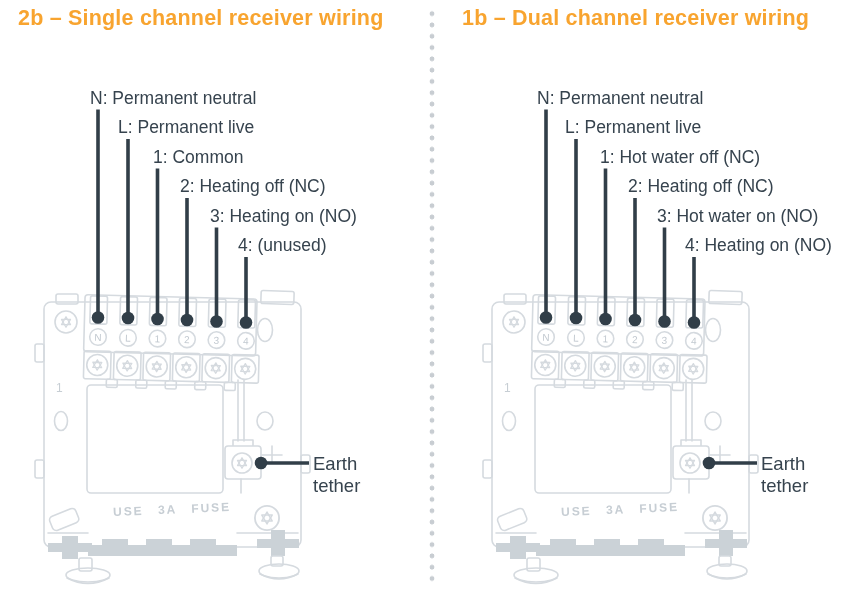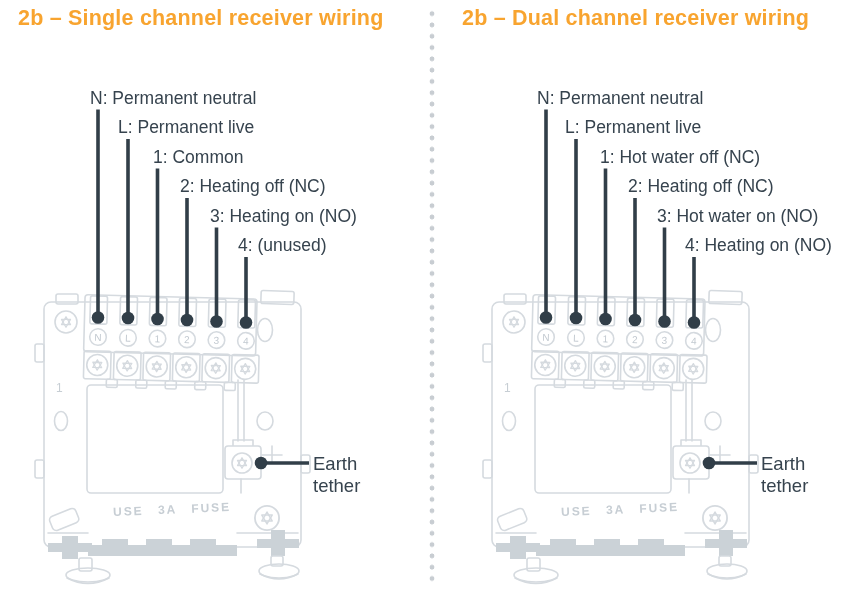--- a/index.html
+++ b/index.html
@@ -26,21 +26,21 @@
   .ink-dot{fill:#313E48;}
   .wire-label{fill:#36434E;font-size:17.5px;}
   .earth-label{fill:#36434E;font-size:18.5px;}
 </style>
 </head>
 <body>
 
 <div class="page">
 
   <div class="title left">2b – Single channel receiver wiring</div>
-  <div class="title right">2b – Dual channel receiver wiring</div>
+  <div class="title right">1b – Dual channel receiver wiring</div>
   <div class="divider"></div>
 
   <svg class="panel" style="left:0" width="430" height="589" viewBox="0 0 430 589">
     <defs>
       <g id="torx" fill="none" stroke-width="1.3">
         <path d="M0,-5.2 L4.5,2.6 L-4.5,2.6 Z"></path>
         <path d="M0,5.2 L4.5,-2.6 L-4.5,-2.6 Z"></path>
       </g>
 
       <g id="backplate" class="art">

